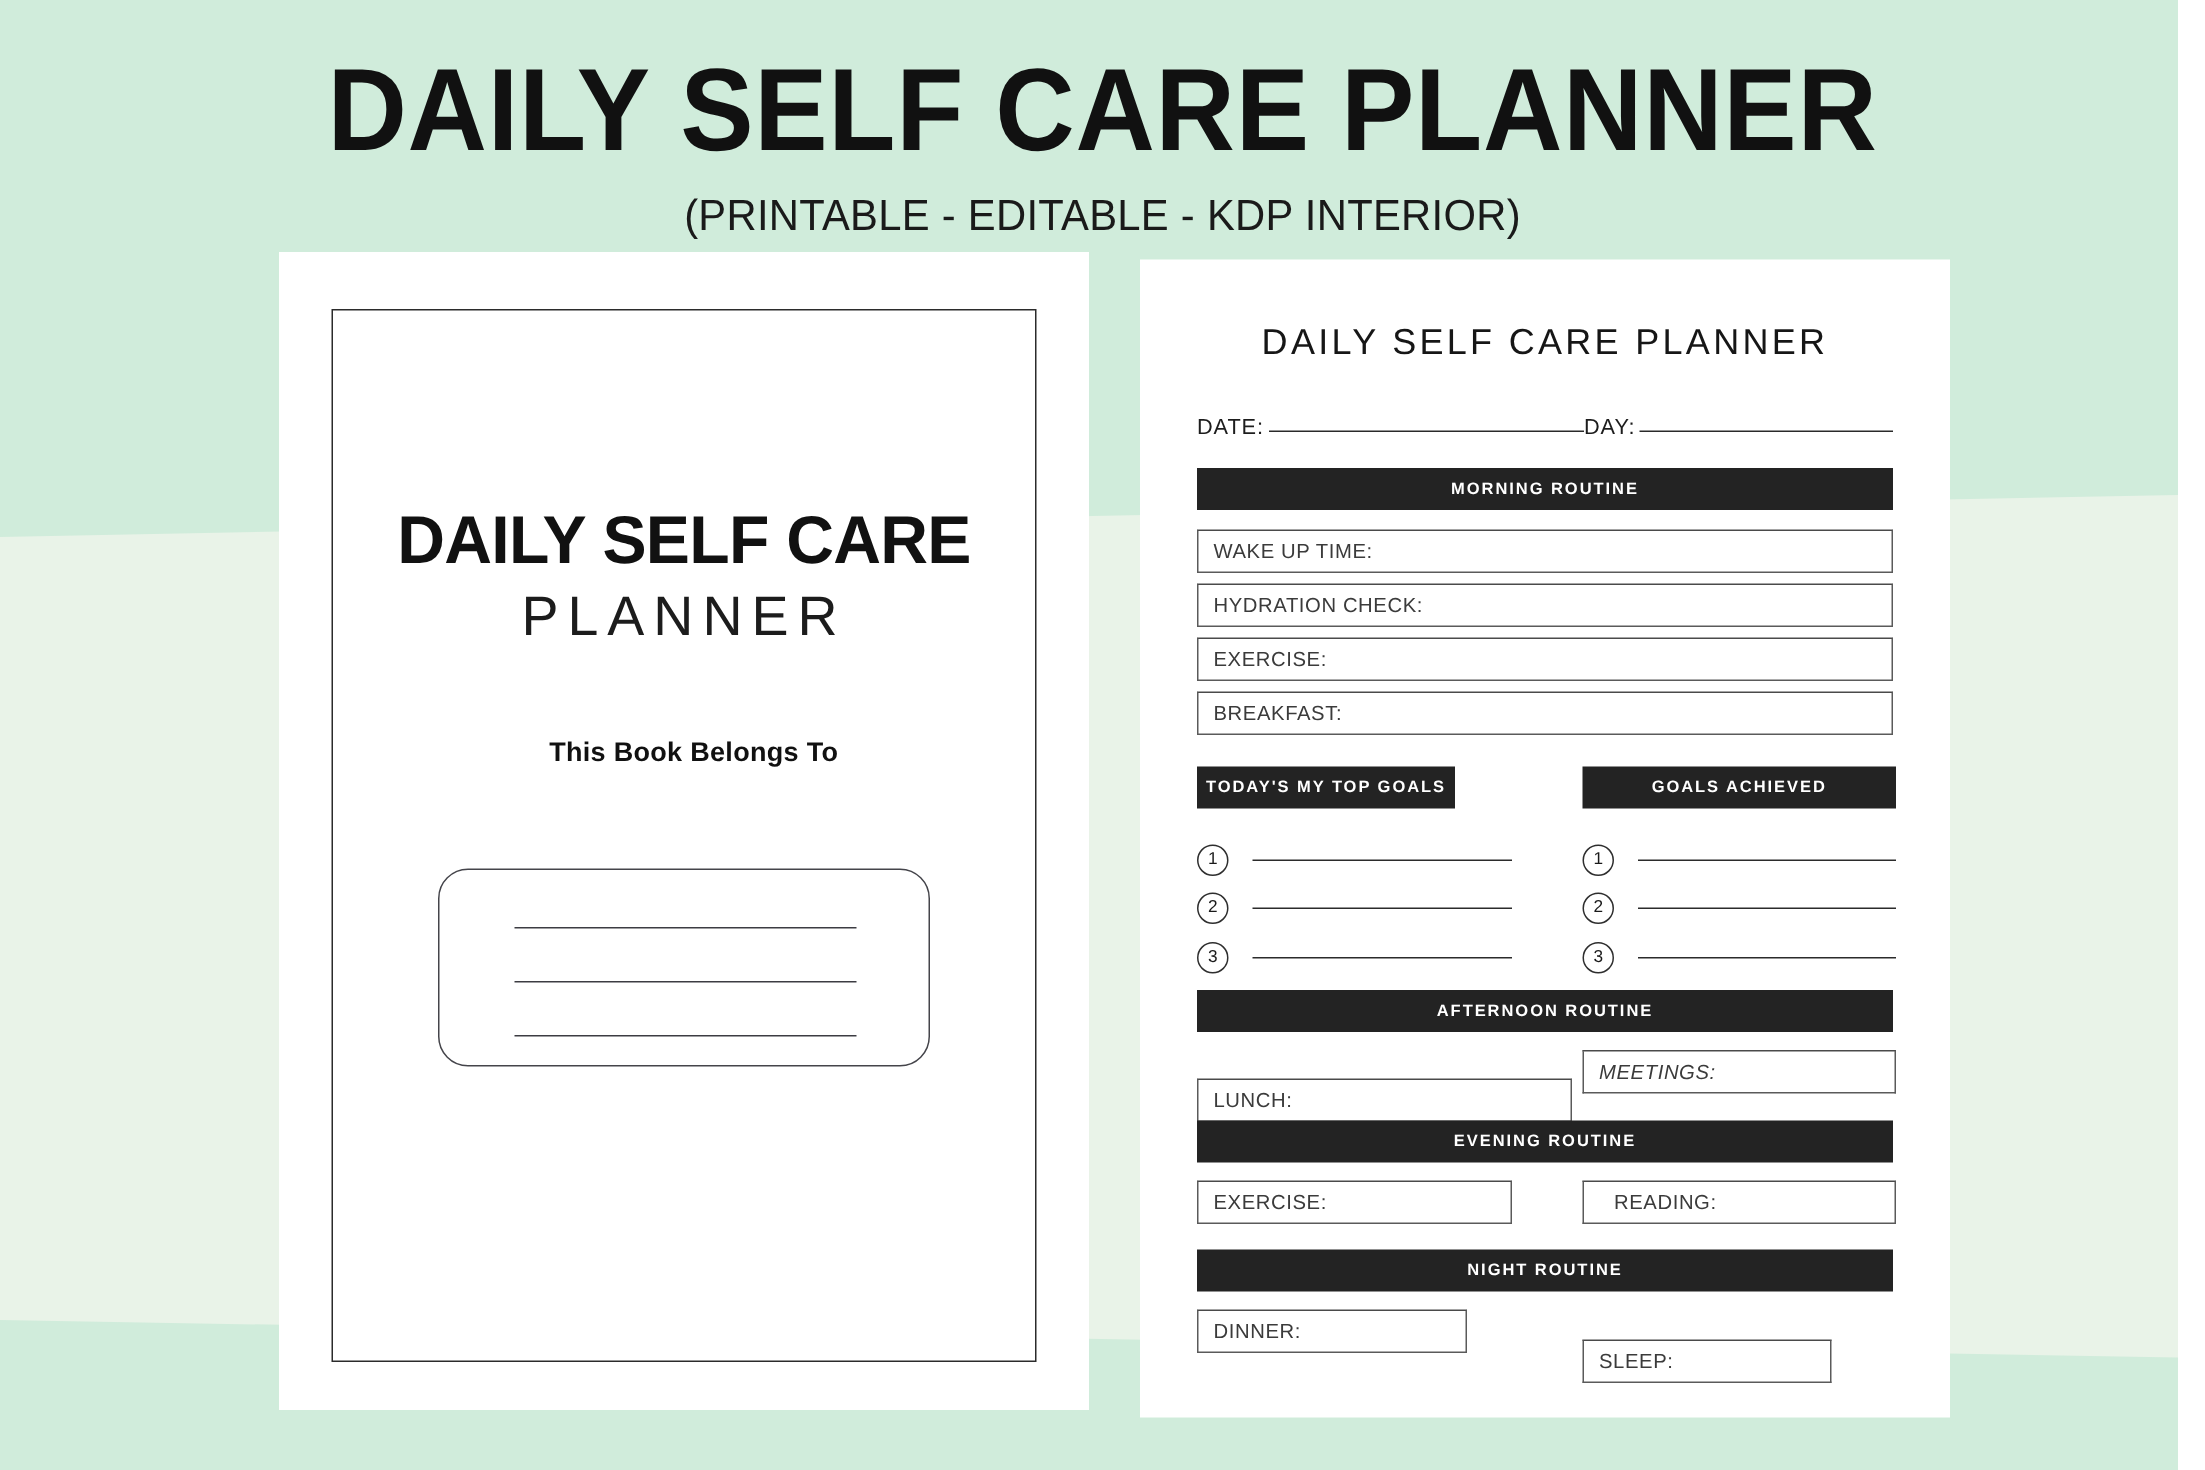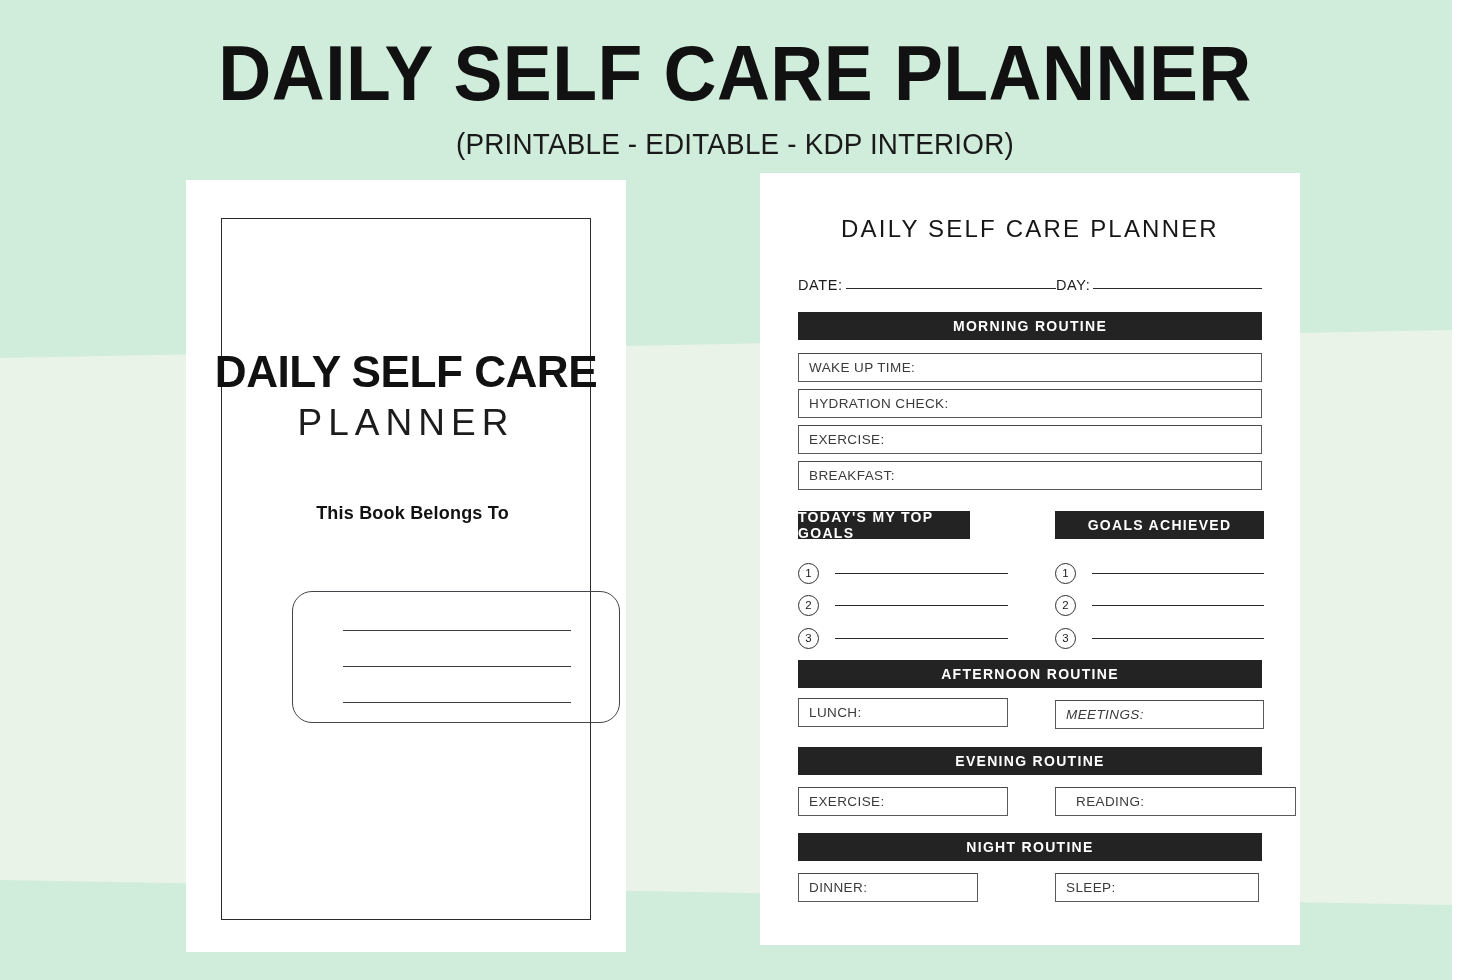--- a/index.html
+++ b/index.html
@@ -55,22 +55,22 @@
 
   
   .page {
     position: absolute;
     background: #ffffff;
     z-index: 2;
   }
 
   .page-cover {
     left: 186px;
-    top: 180px;
-    width: 440px;
+    top: 168px;
+    width: 540px;
     height: 772px;
   }
 
   .cover-frame {
     position: absolute;
     left: 35px;
     top: 38px;
     right: 35px;
     bottom: 32px;
     border: 1.4px solid #2b2b2b;
@@ -167,21 +167,21 @@
     border-top: 1.6px solid #2a2a2a;
     margin-left: 3px;
     position: relative;
     top: -1px;
   }
 
   .sec-bar {
     position: absolute;
     background: #232323;
     color: #ffffff;
-    font-size: 14px;
+    font-size: 11px;
     font-weight: 700;
     letter-spacing: 1.3px;
     display: flex;
     align-items: center;
     justify-content: center;
     height: 28px;
   }
 
   .fld {
     position: absolute;
@@ -297,24 +297,24 @@
   <div class="goal-row" style="left:295px; width:209px; top:421px;">
     <span class="goal-num">2</span>
     <span class="goal-rule"></span>
   </div>
   <div class="goal-row" style="left:295px; width:209px; top:454px;">
     <span class="goal-num">3</span>
     <span class="goal-rule"></span>
   </div>
 
   <div class="sec-bar" style="left:38px; right:38px; top:487px;">AFTERNOON ROUTINE</div>
-  <div class="fld" style="left:38px; width:210px; top:525px;">LUNCH:</div>
+  <div class="fld" style="left:38px; width:250px; top:546px;">LUNCH:</div>
   <div class="fld" style="left:295px; width:209px; top:527px;font-style:italic;">MEETINGS:</div>
 
   <div class="sec-bar" style="left:38px; right:38px; top:574px;">EVENING ROUTINE</div>
   <div class="fld" style="left:38px; width:210px; top:614px;">EXERCISE:</div>
-  <div class="fld" style="left:295px; width:241px; top:614px;padding-left:20px;">READING:</div>
+  <div class="fld" style="left:295px; width:209px; top:614px;padding-left:20px;">READING:</div>
 
   <div class="sec-bar" style="left:38px; right:38px; top:660px;">NIGHT ROUTINE</div>
   <div class="fld" style="left:38px; width:180px; top:700px;">DINNER:</div>
-  <div class="fld" style="left:295px; width:204px; top:700px;">SLEEP:</div>
+  <div class="fld" style="left:295px; width:166px; top:720px;">SLEEP:</div>
 
 </div>
 
 </body></html>

